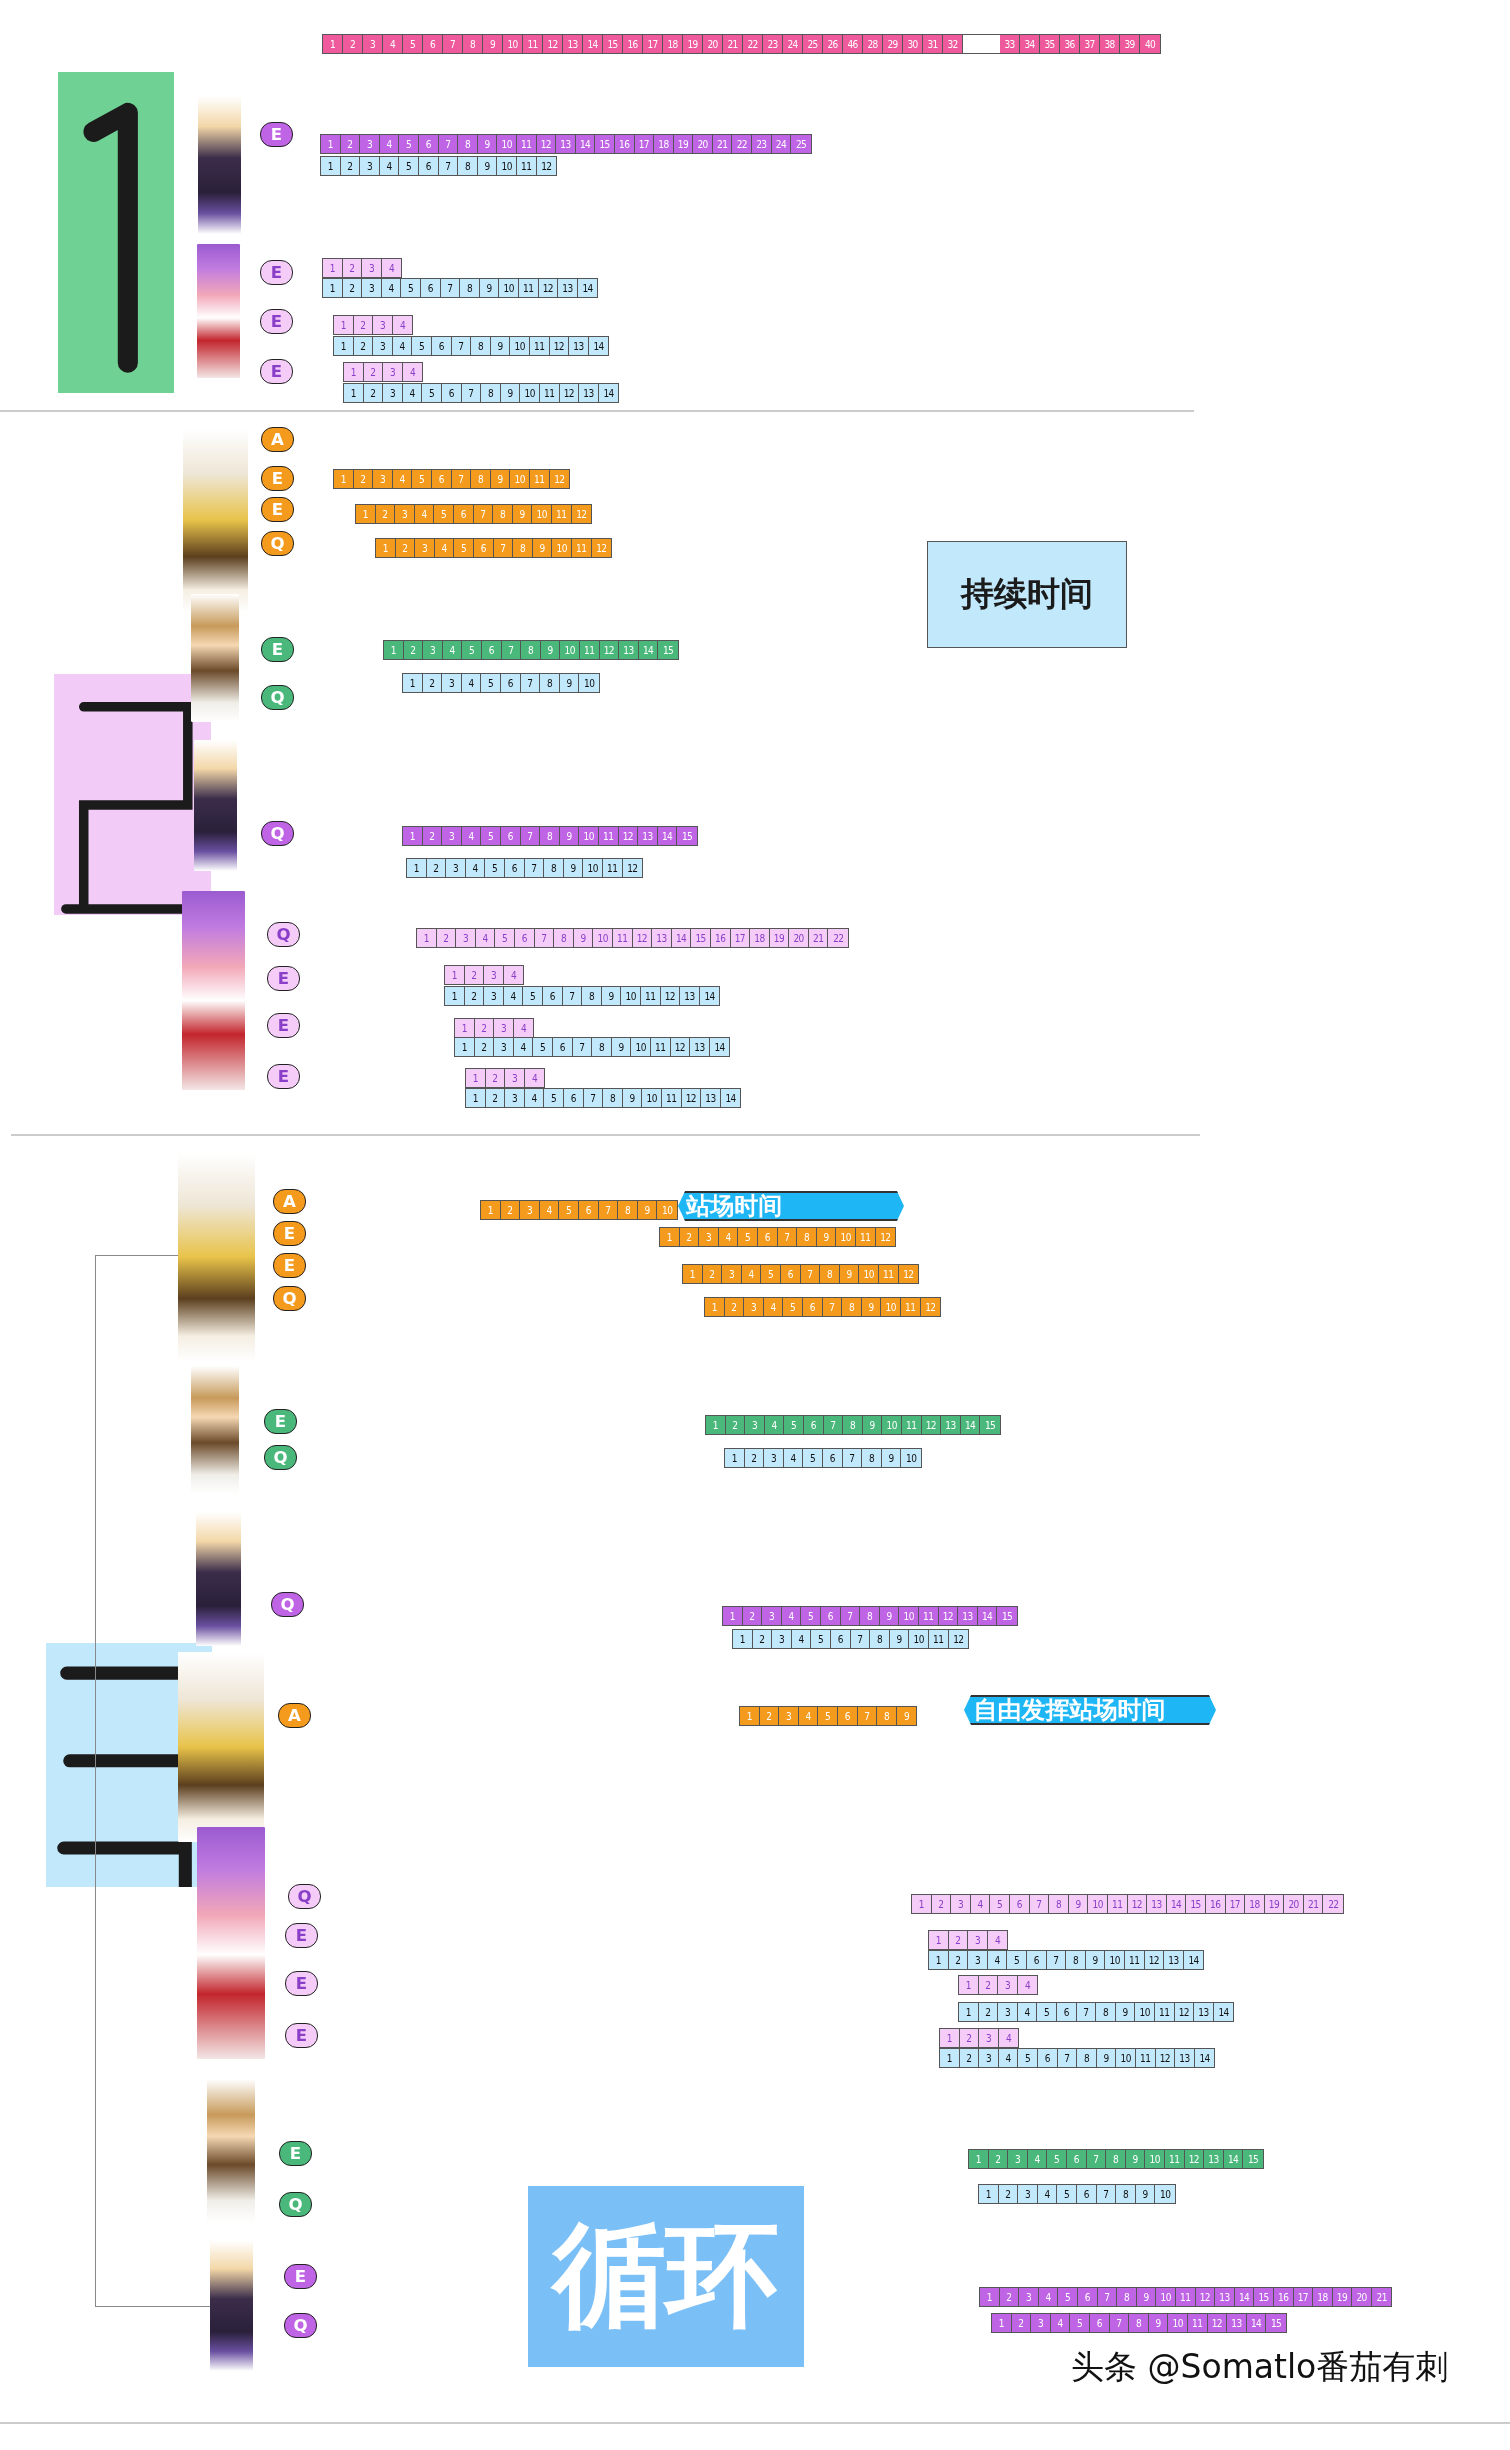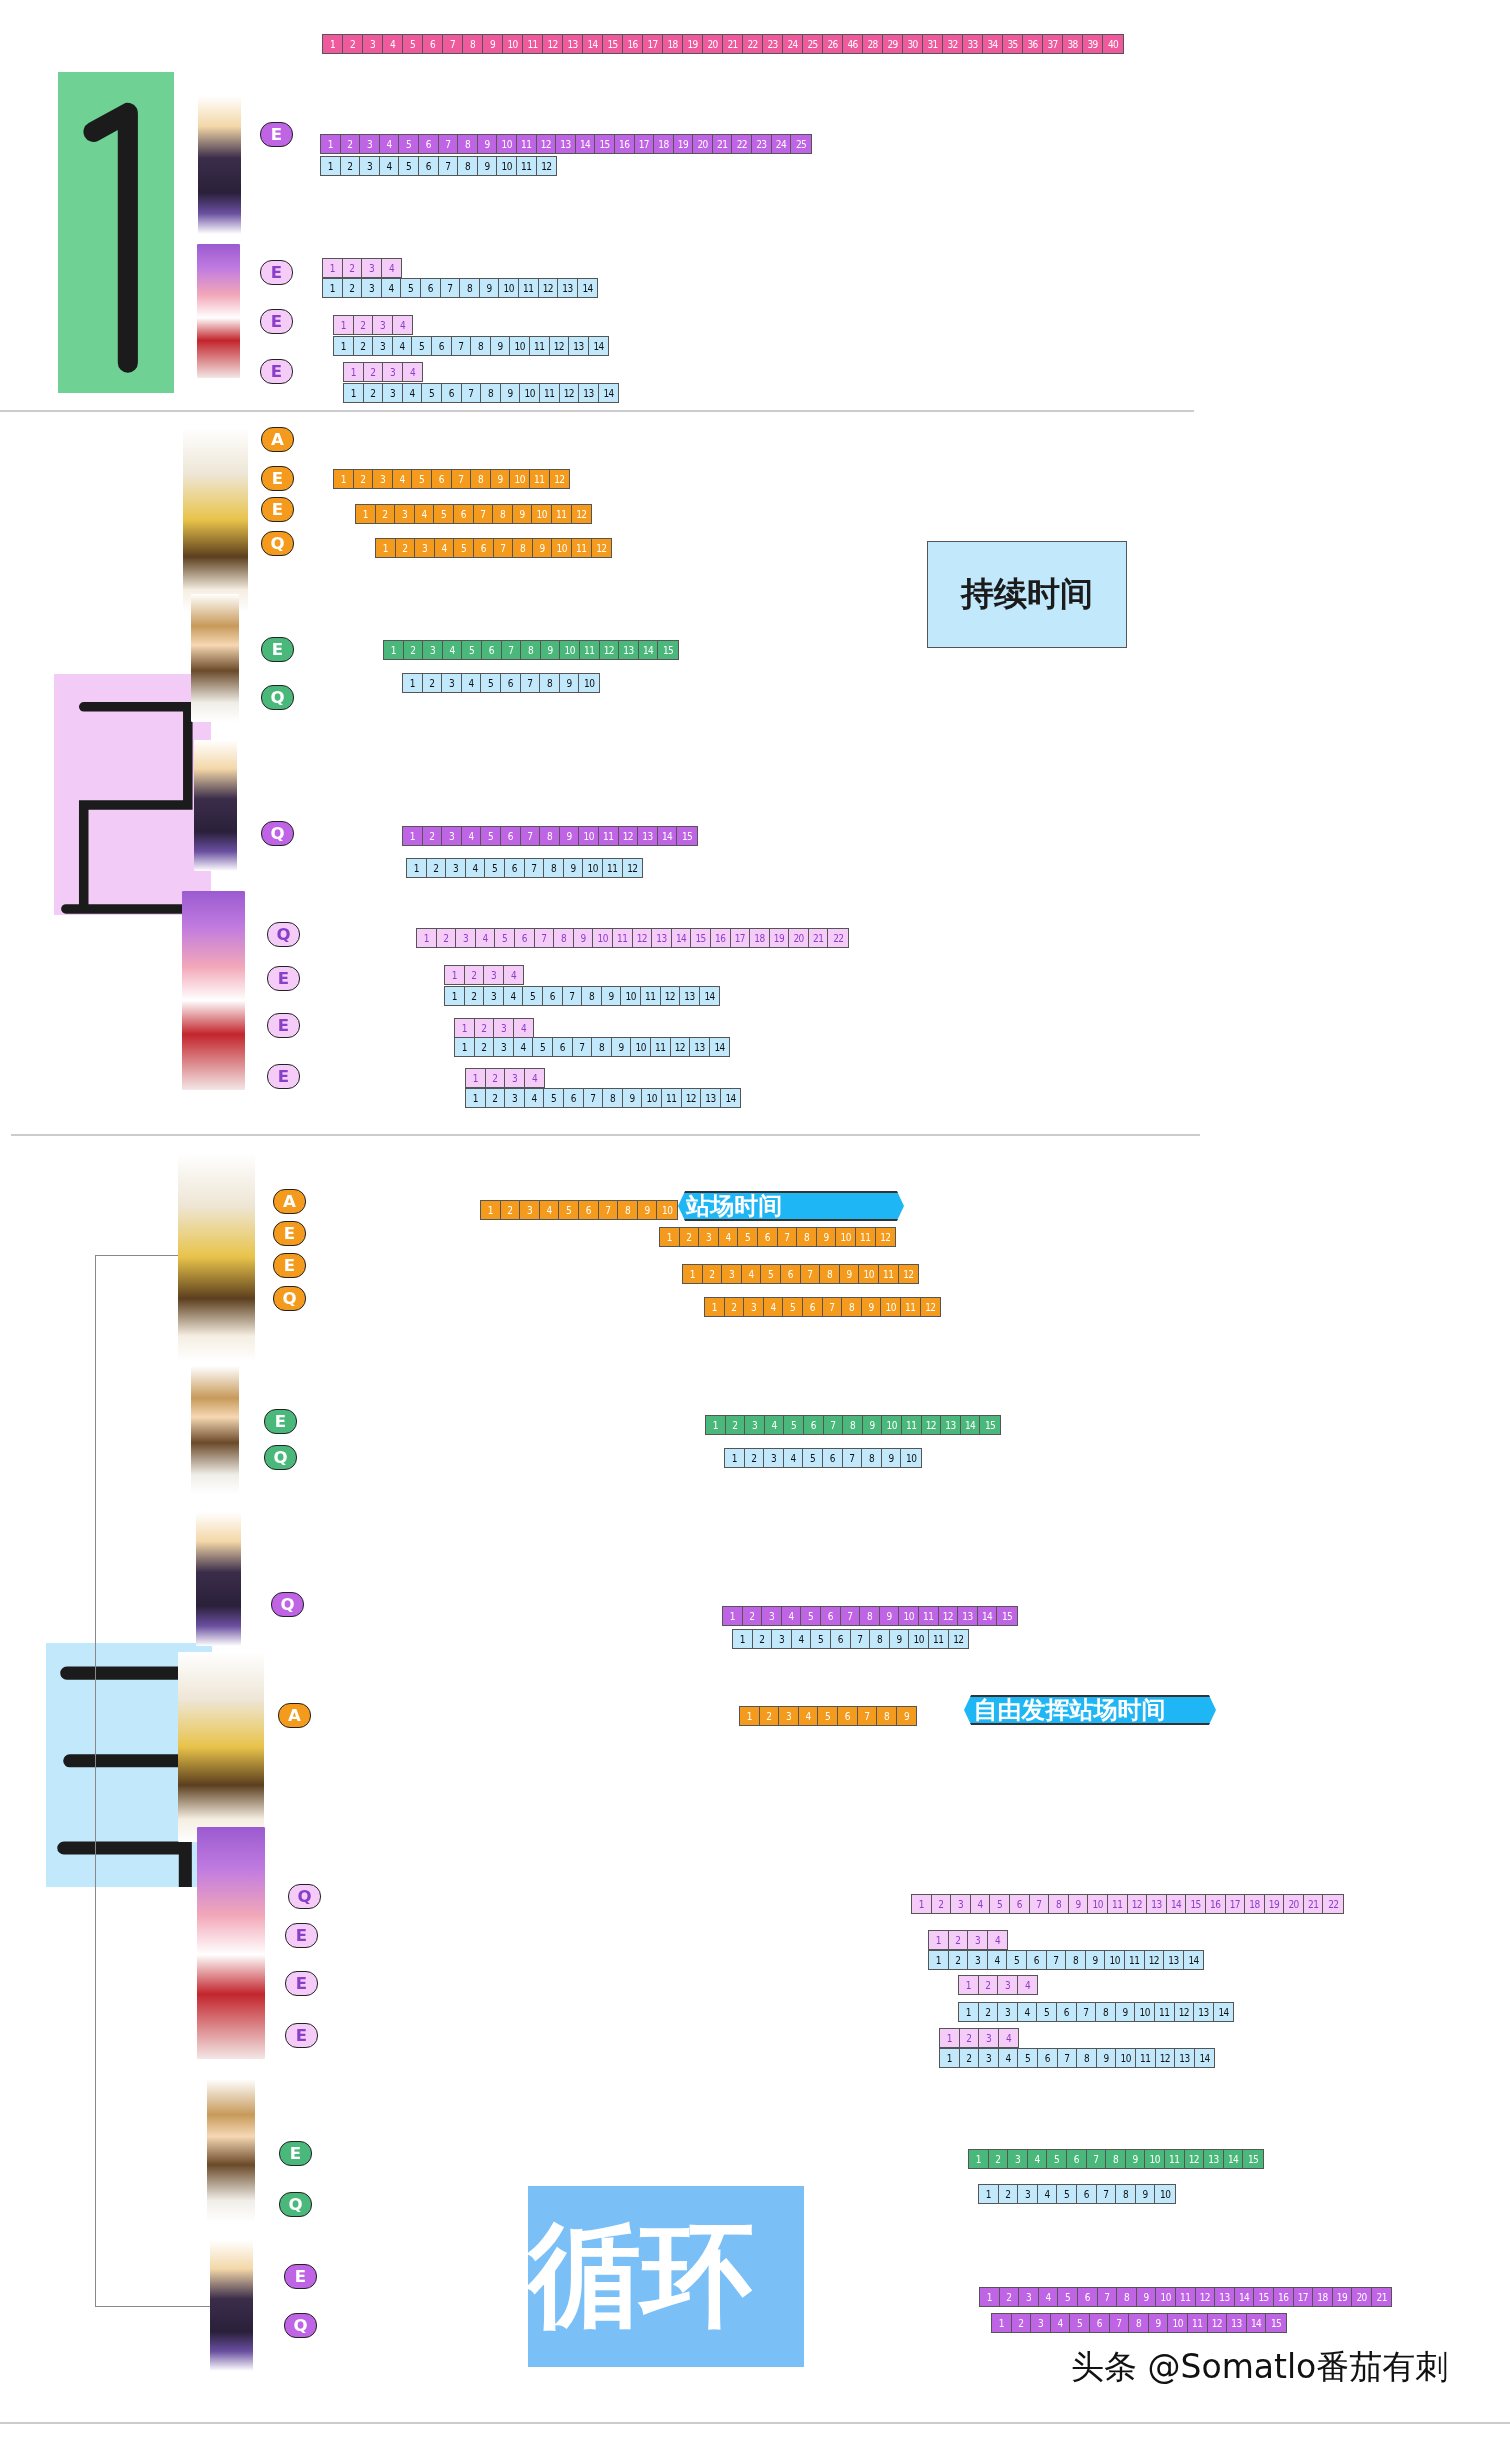--- a/index.html
+++ b/index.html
@@ -82,21 +82,21 @@
     <div class="cell c-pink" style="width: 20px;">23</div>
     <div class="cell c-pink" style="width: 20px;">24</div>
     <div class="cell c-pink" style="width: 20px;">25</div>
     <div class="cell c-pink" style="width: 20px;">26</div>
     <div class="cell c-pink" style="width: 20px;">46</div>
     <div class="cell c-pink" style="width: 20px;">28</div>
     <div class="cell c-pink" style="width: 20px;">29</div>
     <div class="cell c-pink" style="width: 20px;">30</div>
     <div class="cell c-pink" style="width: 20px;">31</div>
     <div class="cell c-pink" style="width: 20px;">32</div>
-    <div class="cell c-pink" style="width: 20px;">33</div>
+    <div class="cell c-pink" style="width: 20px; margin-left: 37px;">33</div>
     <div class="cell c-pink" style="width: 20px;">34</div>
     <div class="cell c-pink" style="width: 20px;">35</div>
     <div class="cell c-pink" style="width: 20px;">36</div>
     <div class="cell c-pink" style="width: 20px;">37</div>
     <div class="cell c-pink" style="width: 20px;">38</div>
     <div class="cell c-pink" style="width: 20px;">39</div>
     <div class="cell c-pink" style="width: 20px;">40</div>
   </div>
 
 <div class="portrait p-fischl" style="left:198px;top:96px;width:43px;height:138px;"></div>
@@ -734,20 +734,20 @@
   <span style="font-size:33px;font-weight:bold;color:#1b1b1b;font-family:'DejaVu Serif',serif;">持续时间</span>
 </div>
 
 <div class="banner" style="left:678px;top:1191px;width:226px;height:30px;padding-left:8.3px;">
   <span style="font-size:24px;">站场时间</span>
 </div>
 <div class="banner" style="left:964px;top:1695px;width:252px;height:30px;padding-left:9.5px;">
   <span style="font-size:24px;">自由发挥站场时间</span>
 </div>
 
-<div class="abs" style="left:485px;top:2186px;width:276px;height:181px;background:#7bbff7;display:flex;align-items:center;justify-content:flex-start;">
+<div class="abs" style="left:485px;top:2186px;width:276px;height:181px;background:#7bbff7;display:flex;align-items:center;justify-content:center;">
   <span style="font-size:113px;font-weight:bold;color:#fff;font-family:'DejaVu Serif',serif;">循环</span>
 </div>
 
 <div class="abs" style="left:1028px;top:2345px;">
   <span style="font-size:33px;color:#111;font-family:'DejaVu Sans',sans-serif;">头条 @Somatlo番茄有刺</span>
 </div>
 
 
 </body></html>

